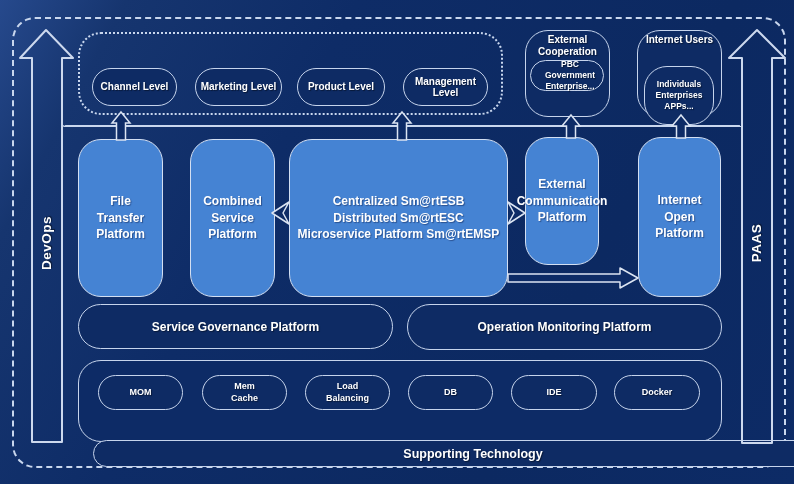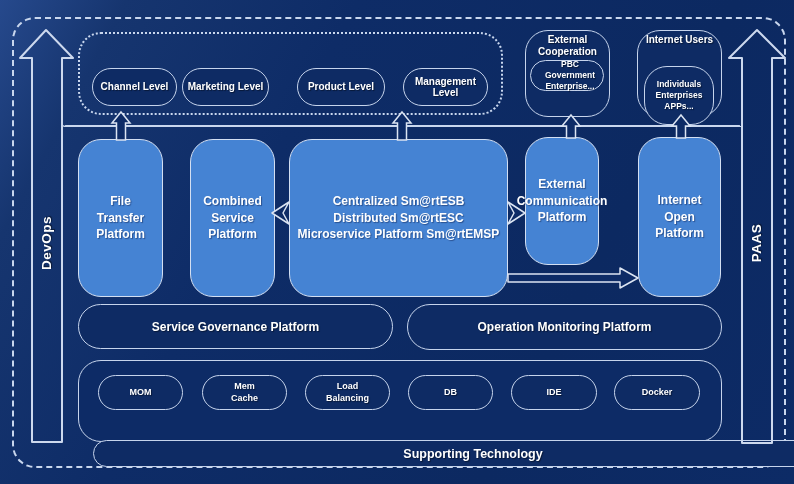--- a/index.html
+++ b/index.html
@@ -48,21 +48,21 @@
 </head>
 <body>
 
 <div id="canvas">
 
   <div class="abs dashed-border" style="left:12px; top:17px; width:774px; height:451px;"></div>
 
   <div class="abs dotted-border" style="left:78px; top:32px; width:425px; height:83px;"></div>
 
   <div class="abs darkbox lvl" style="left:92px; top:68px; width:85px; height:38px;">Channel Level</div>
-  <div class="abs darkbox lvl" style="left:182px; top:68px; width:87px; height:38px;text-align:right;">Marketing Level</div>
+  <div class="abs darkbox lvl" style="left:195px; top:68px; width:87px; height:38px;text-align:right;">Marketing Level</div>
   <div class="abs darkbox lvl" style="left:297px; top:68px; width:88px; height:38px;">Product Level</div>
   <div class="abs darkbox lvl" style="left:403px; top:68px; width:85px; height:38px;">Management Level</div>
 
   <div class="abs titlebox" style="left:525px; top:30px; width:85px; height:87px;">
     <div class="grp-title">External Cooperation</div>
     <div class="abs members" style="left:4px; top:29px; width:74px; height:31px;padding-left:6px;">PBC Government
 Enterprise...</div>
   </div>
 
   <div class="abs titlebox" style="left:637px; top:30px; width:85px; height:87px;">

